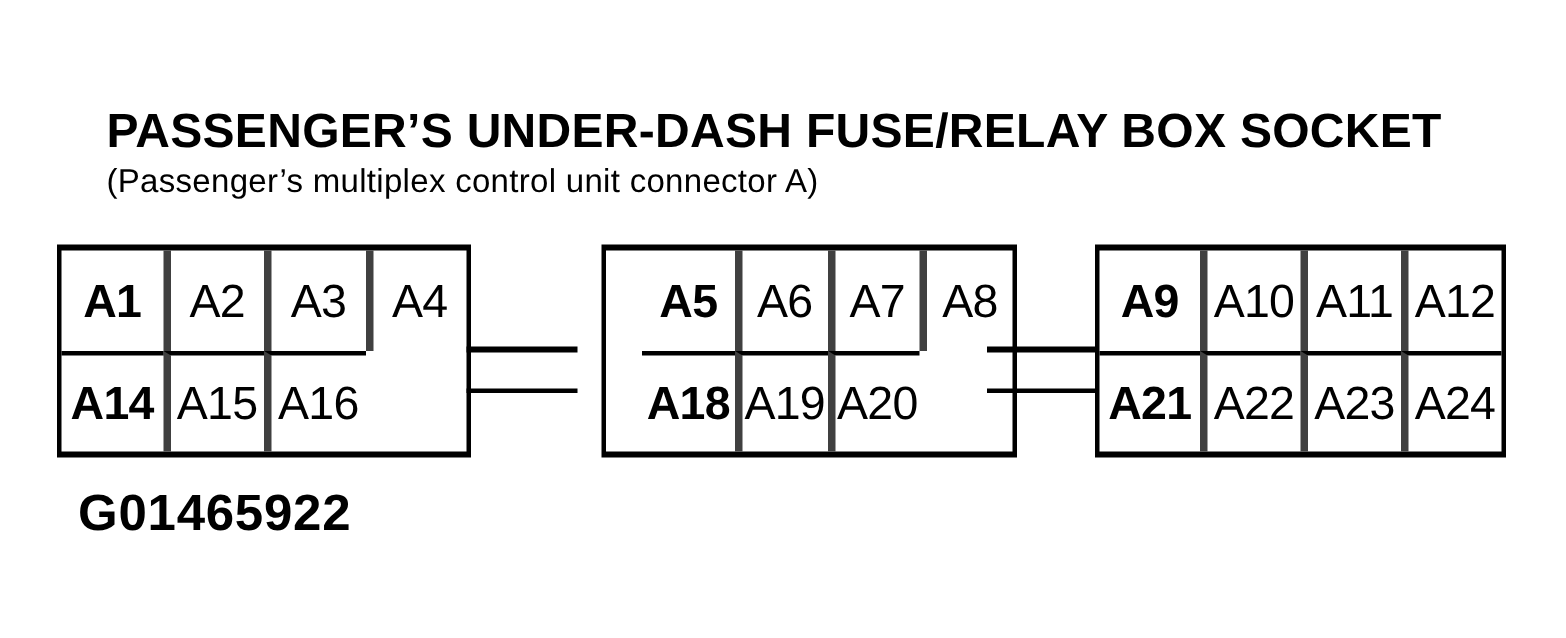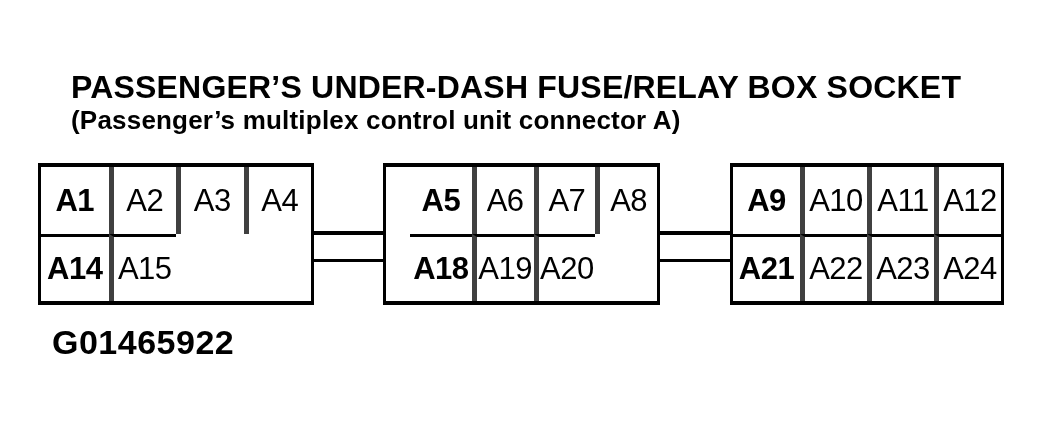--- a/index.html
+++ b/index.html
@@ -20,42 +20,42 @@
     top: 70px;
   }
   .title {
     font-size: 32px;
     line-height: 34px;
     font-weight: bold;
     letter-spacing: 0.2px;
     white-space: nowrap;
   }
   .subtitle {
-    font-size: 26px;
+    font-size: 22px;
     line-height: 33px;
-    font-weight: bold;
+    font-weight: normal;
     letter-spacing: 0.2px;
     white-space: nowrap;
     margin-left: -6px;
     padding-left: 6px;
   }
   .block {
     position: absolute;
     top: 163px;
     height: 142px;
     display: grid;
     grid-template-columns: repeat(4, 1fr);
     grid-template-rows: 1fr 1fr;
     border: 3px solid #000;
     border-top-width: 4px;
     border-bottom-width: 4px;
     background: #ffffff;
   }
   .block-1 { left: 38px;  width: 276px; }
-  .block-2 { left: 383px; width: 277px; padding-left: 24px; }
+  .block-2 { left: 401px; width: 277px; padding-left: 24px; }
   .block-3 { left: 730px; width: 274px; }
   .cell {
     display: flex;
     align-items: center;
     justify-content: center;
     font-size: 31px;
     letter-spacing: -0.5px;
     border-left: 5px solid #404040;
     border-top: 3px solid #000;
     overflow: hidden;
@@ -89,20 +89,21 @@
     <div class="subtitle">(Passenger’s multiplex control unit connector A)</div>
   </div>
 
   <div class="block block-1">
     <div class="cell">A1</div>
     <div class="cell">A2</div>
     <div class="cell">A3</div>
     <div class="cell">A4</div>
     <div class="cell">A14</div>
     <div class="cell">A15</div>
+    <div class="cell">A16</div>
   </div>
 
   <div class="wire wire-1-top"></div>
   <div class="wire wire-1-bottom"></div>
 
   <div class="block block-2">
     <div class="cell">A5</div>
     <div class="cell">A6</div>
     <div class="cell">A7</div>
     <div class="cell">A8</div>

